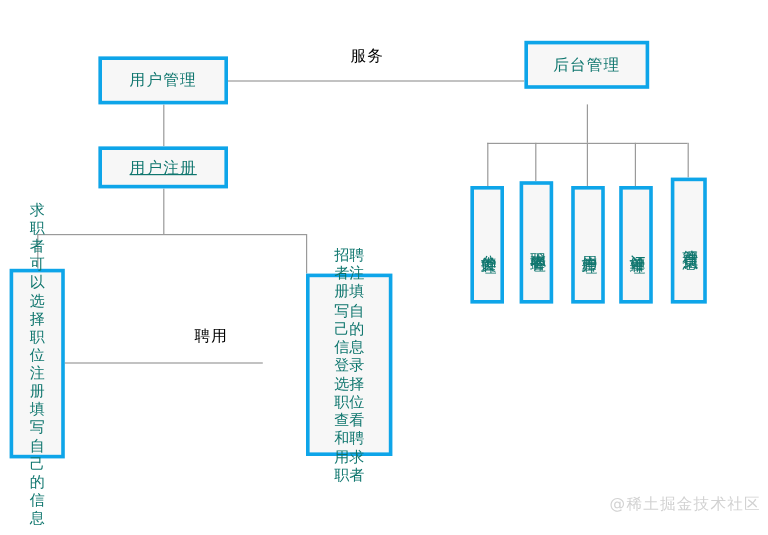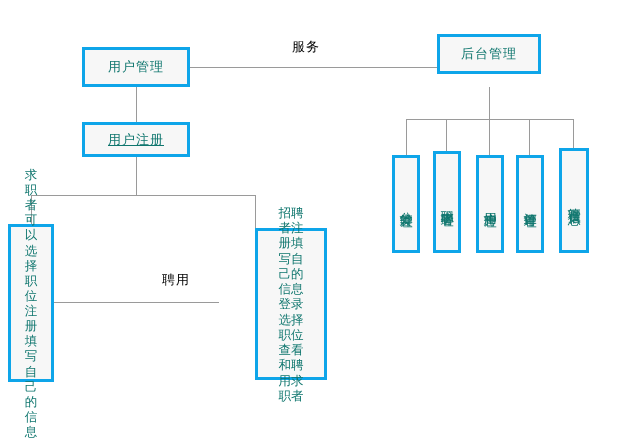--- a/index.html
+++ b/index.html
@@ -124,14 +124,15 @@
   <div class="node node-v" style="left:392px; top:155px; width:28px; height:98px;">分类管理</div>
 
   <div class="node node-v" style="left:433px; top:151px; width:28px; height:102px;">求职者管理</div>
 
   <div class="node node-v" style="left:476px; top:155px; width:28px; height:98px;">用户管理</div>
 
   <div class="node node-v" style="left:516px; top:155px; width:28px; height:98px;">订单管理</div>
 
   <div class="node node-v" style="left:559px; top:148px; width:30px; height:105px;">管理员信息</div>
 
+  <div class="watermark" style="left:508px; top:411px;">@稀土掘金技术社区</div>
 
 </div>
 
 </body></html>

